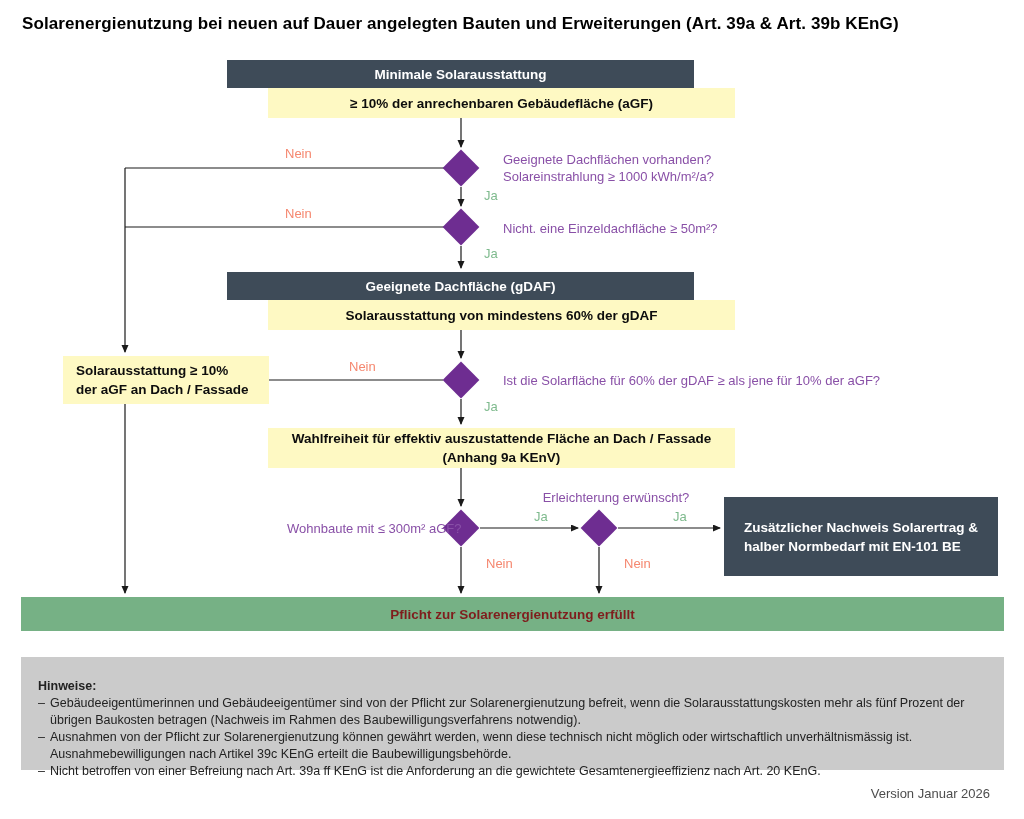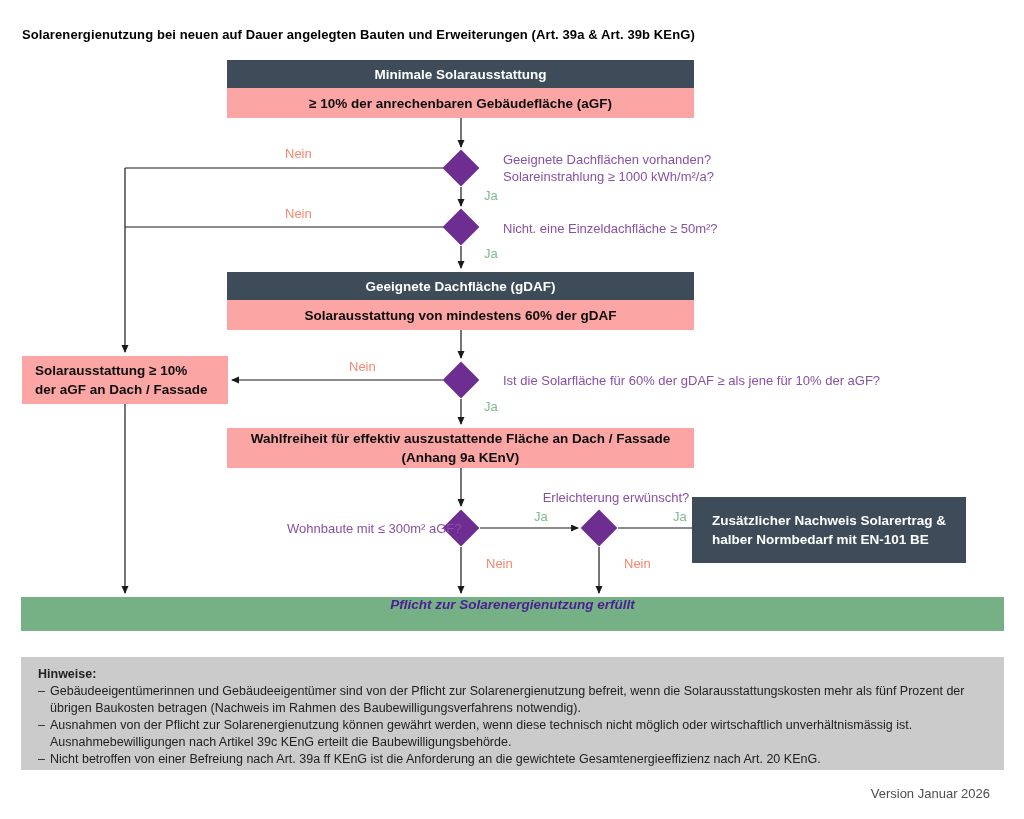--- a/index.html
+++ b/index.html
@@ -1,58 +1,58 @@
 <!DOCTYPE html>
 <html><head>
 <meta charset="utf-8">
 <style>
   html,body{margin:0;padding:0;background:#ffffff;}
   .canvas{
     position:relative;width:1024px;height:819px;overflow:hidden;
     font-family:"Liberation Sans",sans-serif;background:#ffffff;
   }
   .title{
-    position:absolute;left:22px;top:14px;font-size:13px;font-weight:bold;color:#000;
+    position:absolute;left:22px;top:14px;font-size:17px;font-weight:bold;color:#000;
     letter-spacing:0.1px;
-    margin-top:13px;
   }
   svg.connectors{position:absolute;left:0;top:0;pointer-events:none;}
   .box{position:absolute;box-sizing:border-box;text-align:center;}
   .box-dark{
     background:#3e4b58;color:#ffffff;font-weight:bold;font-size:13.5px;
     display:flex;align-items:center;justify-content:center;
   }
   .box-blue{
-    background:#fca5a5;color:#0d0d0d;font-weight:bold;font-size:13.5px;
+    background:#fef9c3;color:#0d0d0d;font-weight:bold;font-size:13.5px;
     display:flex;align-items:center;justify-content:center;flex-direction:column;
     line-height:19px;
+    margin-left:41px;
   }
   .box-blue.left-align{align-items:flex-start;text-align:left;padding-left:13px;}
   .box-green{
-    background:#76b185;color:#4c1d95;font-weight:bold;font-size:13.5px;
-    display:flex;align-items:flex-start;justify-content:center;font-style:italic;
+    background:#76b185;color:#7f1d1d;font-weight:bold;font-size:13.5px;
+    display:flex;align-items:center;justify-content:center;
   }
   .box-result{
     background:#3e4b58;color:#ffffff;font-weight:bold;font-size:13.5px;
     display:flex;align-items:flex-start;justify-content:center;flex-direction:column;
     padding-left:20px;line-height:19px;text-align:left;
   }
   .diamond{
     position:absolute;width:26px;height:26px;background:#6e2d91;
     transform:rotate(45deg);
   }
   .lbl{position:absolute;font-size:13px;white-space:nowrap;margin-left:17px;}
   .ja{color:#7eba8d;}
   .nein{color:#f5876f;}
   .qtext{color:#8950a7;line-height:17px;}
   .notes{
     position:absolute;left:21px;top:657px;width:983px;height:113px;background:#cbcbcb;
     box-sizing:border-box;padding:9px 14px 0 17px;color:#222;font-size:12.5px;line-height:17px;
   }
-  .notes .heading{font-weight:bold;margin-bottom:0;}
+  .notes .heading{font-weight:bold;margin-bottom:0;margin-top:12px;}
   .note-item{display:flex;}
   .note-item .dash{flex:0 0 12px;}
   .note-item .txt{flex:1;}
   .version{
     position:absolute;right:34px;top:786px;font-size:13px;color:#4d4d4d;margin-left:8px;
   }
 </style>
 </head>
 <body>
 
@@ -130,21 +130,21 @@
   <div class="diamond" style="left:448px;top:515px;"></div>
   <div class="lbl qtext" style="left:270px;top:520px;width:168px;text-align:right;">Wohnbaute mit ≤ 300m² aGF?</div>
   <div class="lbl ja" style="left:517px;top:509px;">Ja</div>
   <div class="lbl nein" style="left:469px;top:556px;">Nein</div>
 
   <div class="diamond" style="left:586px;top:515px;"></div>
   <div class="lbl qtext" style="left:599px;top:489px;transform:translateX(-50%);">Erleichterung erwünscht?</div>
   <div class="lbl ja" style="left:656px;top:509px;">Ja</div>
   <div class="lbl nein" style="left:607px;top:556px;">Nein</div>
 
-  <div class="box box-result" style="left:692px;top:497px;width:274px;height:66px;">
+  <div class="box box-result" style="left:724px;top:497px;width:274px;height:79px;">
     <div>Zusätzlicher Nachweis Solarertrag &amp;</div>
     <div>halber Normbedarf mit EN-101 BE</div>
   </div>
 
   <div class="box box-green" style="left:21px;top:597px;width:983px;height:34px;">
     <span>Pflicht zur Solarenergienutzung erfüllt</span>
   </div>
 
   <div class="notes">
     <div class="heading">Hinweise:</div>

